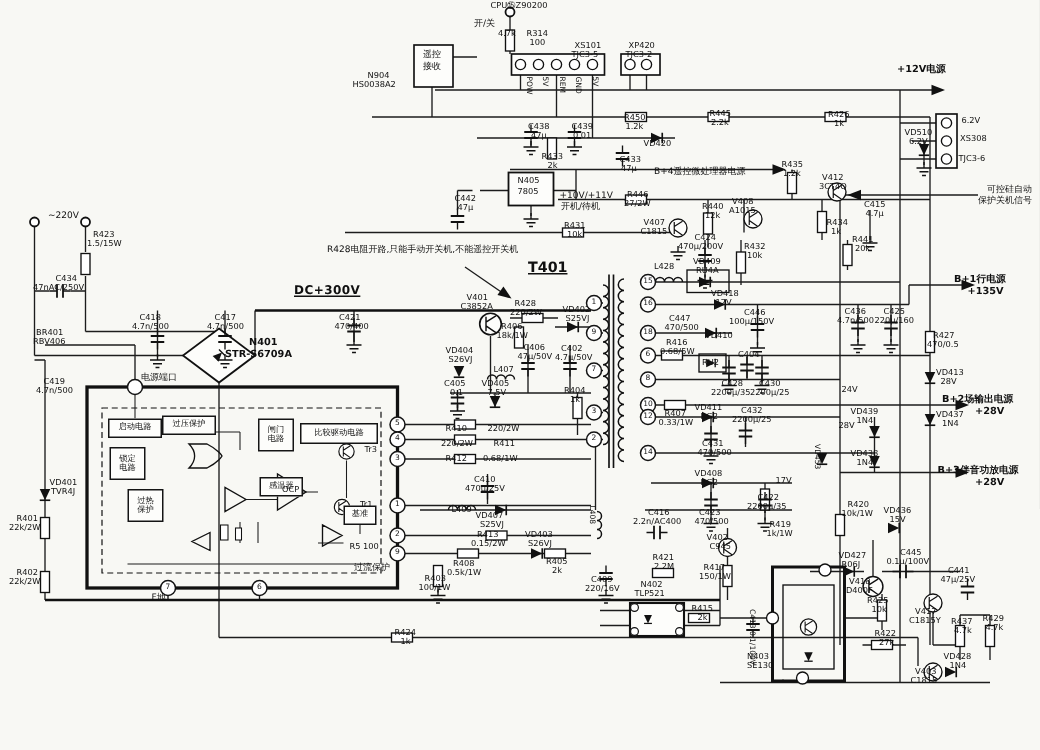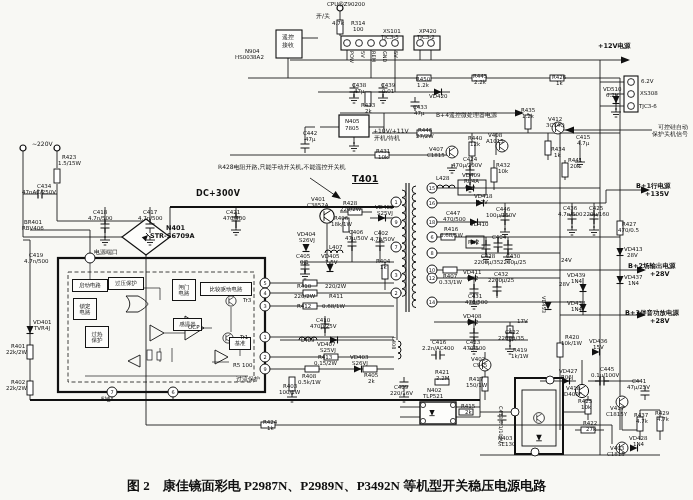--- a/index.html
+++ b/index.html
@@ -2,21 +2,21 @@
 <html><head>
 <meta charset="utf-8">
 <style>
   html,body{margin:0;padding:0;background:#e8e8e4;}
   #page{position:relative;width:693px;height:500px;background:#f8f8f4;overflow:hidden;
         font-family:"DejaVu Sans",sans-serif;color:#141414;}
   #wires{position:absolute;left:0;top:0;}
   .lbl{position:absolute;font-size:5.5px;line-height:1.05;color:#101010;white-space:nowrap;z-index:5;}
   .c{font-size:6px;}
   .h{font-size:6.5px;font-weight:bold;}
-  .H{font-size:8px;font-weight:bold;letter-spacing:.3px;}
+  .H{font-size:8px;font-weight:bold;letter-spacing:.3px;text-decoration:underline;}
   .T{font-size:9.5px;font-weight:bold;text-decoration:underline;}
   .r{writing-mode:vertical-rl;font-size:5px;}
   .blk{position:absolute;border:1px solid #141414;background:#fdfdfb;display:flex;align-items:center;
        justify-content:center;text-align:center;font-size:5.5px;line-height:1.15;white-space:pre-line;z-index:4;}
   .pin{position:absolute;width:9px;height:9px;border:1px solid #141414;border-radius:50%;background:#fff;
        display:flex;align-items:center;justify-content:center;font-size:5px;line-height:1;
        transform:translate(-50%,-50%);z-index:6;}
   #caption{position:absolute;left:127px;top:477px;font-family:"Liberation Serif","DejaVu Serif",serif;
        font-size:13px;font-weight:bold;color:#101010;white-space:nowrap;z-index:7;}
 </style>
@@ -274,21 +274,20 @@
     <use href="#term" transform="translate(340,8)"></use>
     <use href="#arr" transform="translate(630,60)"></use>
       <use href="#arr" transform="translate(524,113)"></use>
     <use href="#arr" transform="translate(650,190)"></use>
       <use href="#arr" transform="translate(646,270)"></use>
     <use href="#arr" transform="translate(646,315)"></use>
       <use href="#arr" transform="translate(565,130) rotate(180)"></use>
     <use href="#arr" transform="translate(341,199) rotate(35)"></use>
   </svg>
 
-  <div id="caption">图 2　康佳镜面彩电 P2987N、P2989N、P3492N 等机型开关稳压电源电路</div>
 <div class="lbl" style="left: 327px; top: 2px;">CPU⑮Z90200</div>
     <div class="lbl c" style="left: 316px; top: 13px;">开/关</div>
     <div class="lbl" style="left: 332px; top: 21px;">4.7k</div>
     <div class="lbl" style="left: 351px; top: 21px;">R314</div>
     <div class="lbl" style="left: 353px; top: 27px;">100</div>
     <div class="lbl" style="left: 383px; top: 29px;">XS101</div>
     <div class="lbl" style="left: 381px; top: 35px;">TJC3-5</div>
     <div class="lbl" style="left: 419px; top: 29px;">XP420</div>
     <div class="lbl" style="left: 417px; top: 35px;">TJC3-2</div>
     <div class="lbl c" style="left: 282px; top: 34px;">遥控</div>

